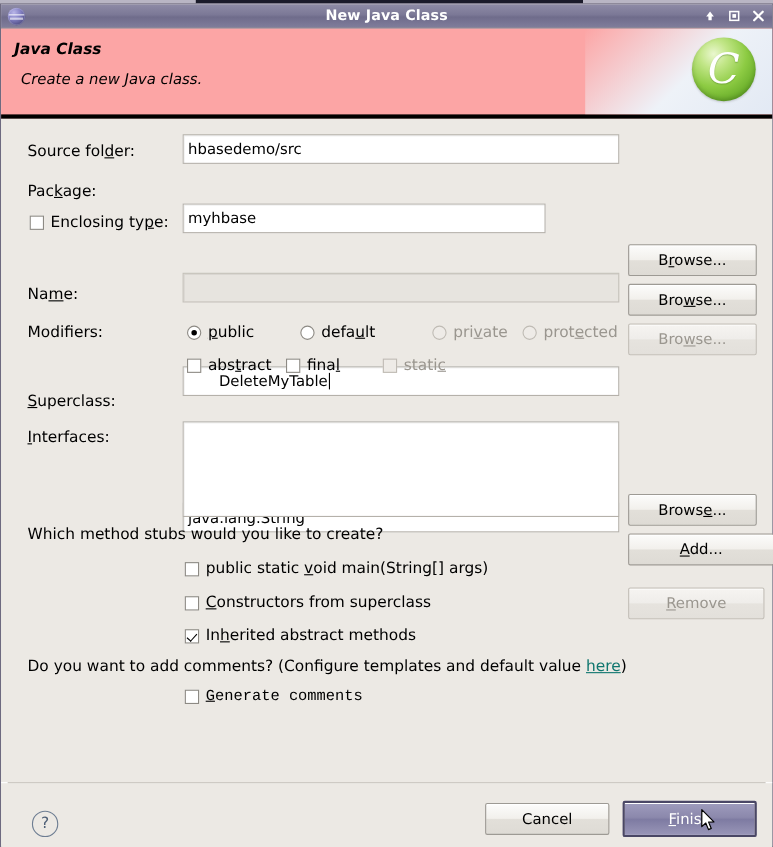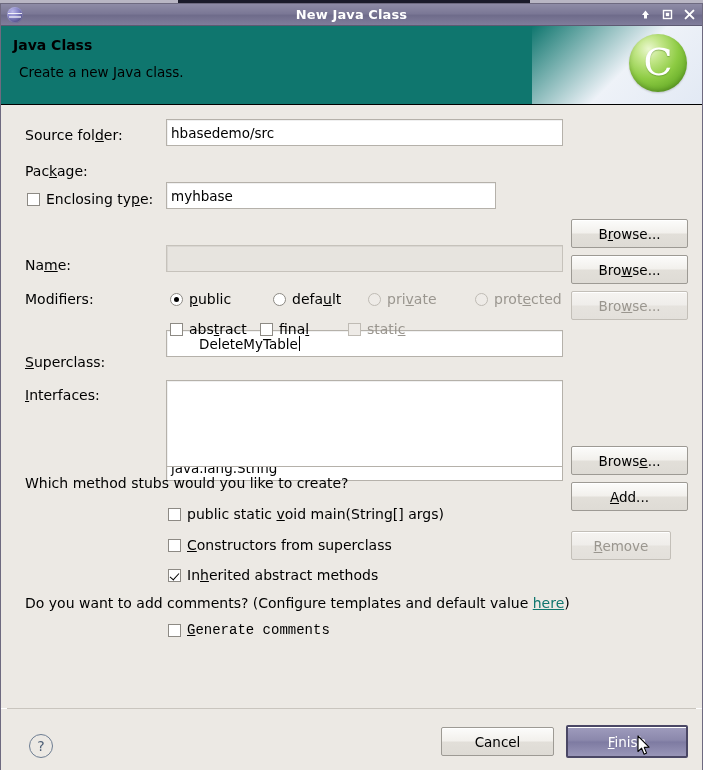--- a/index.html
+++ b/index.html
@@ -98,23 +98,24 @@
     color: #ffffff;
     font-size: 12px;
     line-height: 1;
   }
   .tbtn svg { display: block; }
 
   
   .banner {
     position: relative;
     height: 78px;
-    background: #0f766e;
-    border-bottom: 1px solid #000000;
+    background: #fca5a5;
+    border-bottom: 4px solid #000000;
     overflow: hidden;
+    font-style: italic;
   }
   .banner-wash {
     position: absolute;
     right: 0; top: 0;
     width: 170px; height: 78px;
     background: linear-gradient(135deg, rgba(255,255,255,0) 0%, #eef2f8 55%, #e2e9f4 100%);
   }
   .banner-title {
     position: absolute;
     left: 12px; top: 11px;
@@ -392,21 +393,21 @@
         <span class="rb on"></span>
         <span class="lbl"><span></span><u>p</u><span>ublic</span></span>
       </span>
     </div>
     <div class="row" style="left:272px; top:186px;">
       <span class="opt">
         <span class="rb"></span>
         <span class="lbl"><span>defa</span><u>u</u><span>lt</span></span>
       </span>
     </div>
-    <div class="row" style="left:367px; top:186px;justify-content:flex-end;">
+    <div class="row" style="left:392px; top:186px;justify-content:flex-end;">
       <span class="opt">
         <span class="rb disabled"></span>
         <span class="lbl dim"><span>pri</span><u>v</u><span>ate</span></span>
       </span>
     </div>
     <div class="row" style="left:474px; top:186px;">
       <span class="opt">
         <span class="rb disabled"></span>
         <span class="lbl dim"><span>prot</span><u>e</u><span>cted</span></span>
       </span>
@@ -438,24 +439,24 @@
       <span>java.lang.String</span>
     </div>
     <div class="btn" style="position:absolute; left:570px; top:341px; width:117px;">
       <span><span>Brows</span><u>e</u><span>...</span></span>
     </div>
 
     <div class="row" style="left:24px; top:282px;">
       <span class="lbl"><u>I</u><span>nterfaces:</span></span>
     </div>
     <div class="listbox" style="position:absolute; left:165px; top:275px; width:397px; height:87px;"></div>
-    <div class="btn" style="position:absolute; left:570px; top:377px; width:117px;">
+    <div class="btn" style="position:absolute; left:570px; top:377px; width:133px;">
       <span><span></span><u>A</u><span>dd...</span></span>
     </div>
-    <div class="btn disabled" style="position:absolute; left:570px; top:426px; width:100px;">
+    <div class="btn disabled" style="position:absolute; left:570px; top:426px; width:124px;">
       <span><span></span><u>R</u><span>emove</span></span>
     </div>
 
     <div class="row" style="left:24px; top:370px;">
       <span class="lbl">Which method stubs would you like to create?</span>
     </div>
     <div class="row" style="left:167px; top:401px;">
       <span class="opt">
         <span class="cb"></span>
         <span class="lbl"><span>public static </span><u>v</u><span>oid main(String[] args)</span></span>

